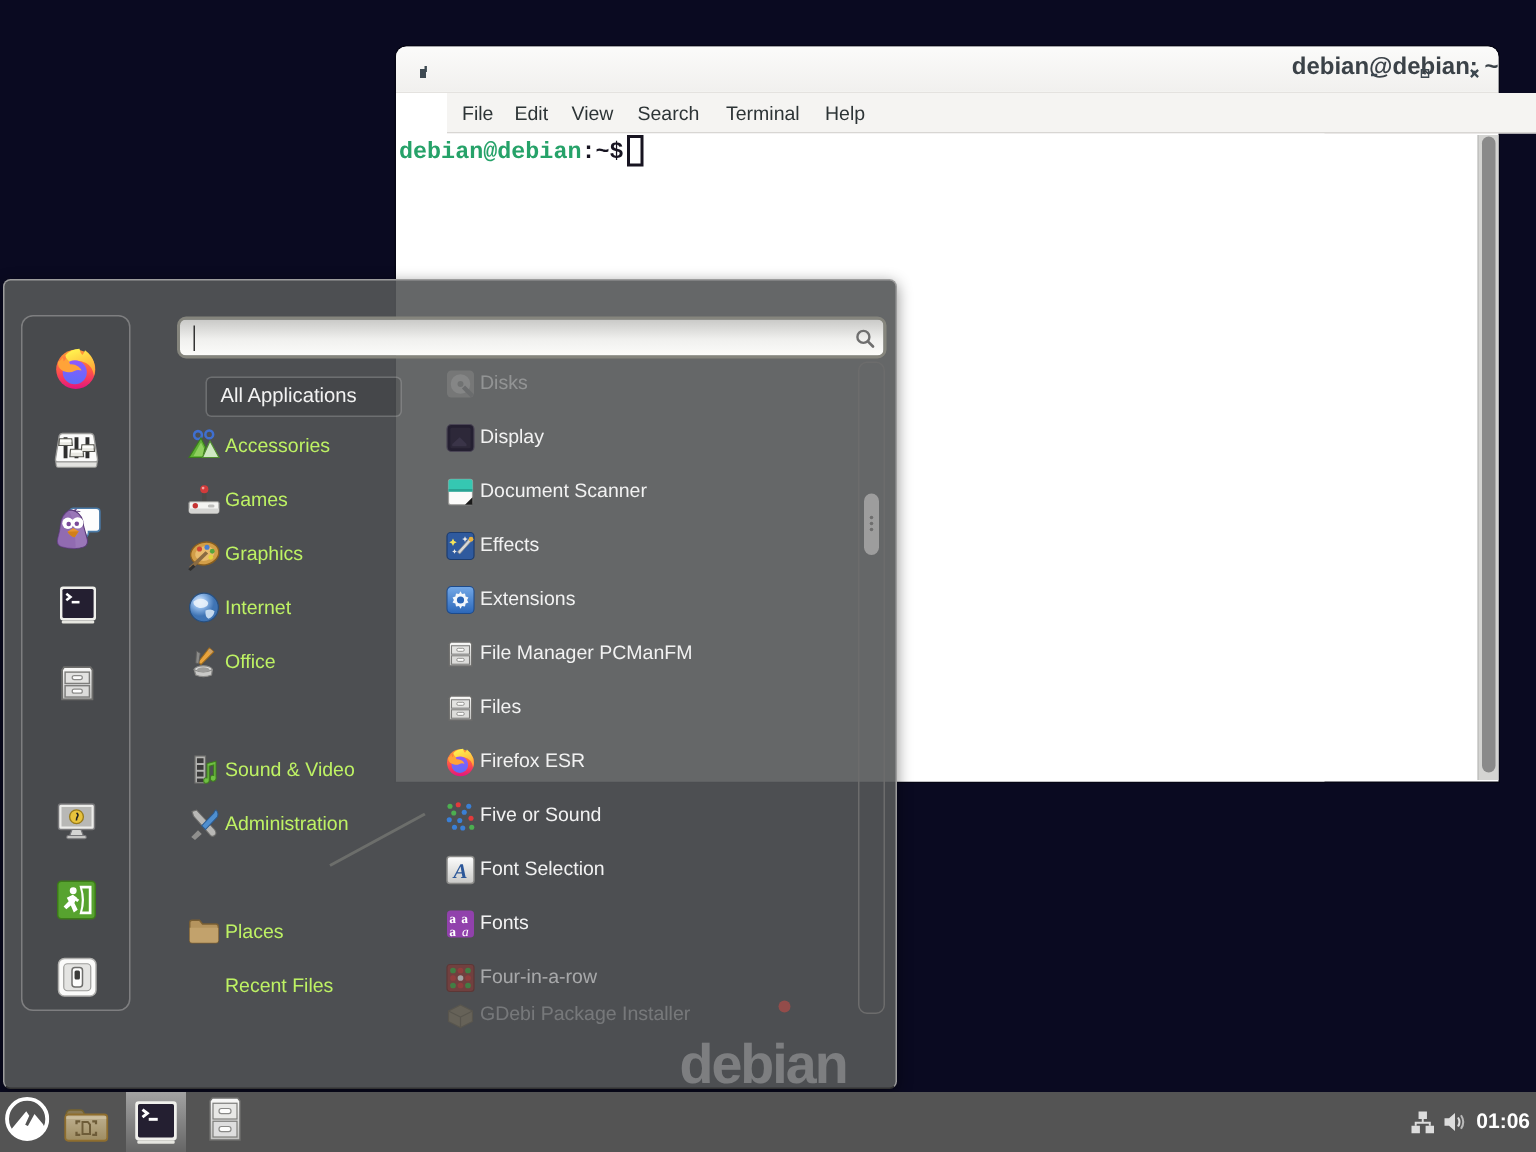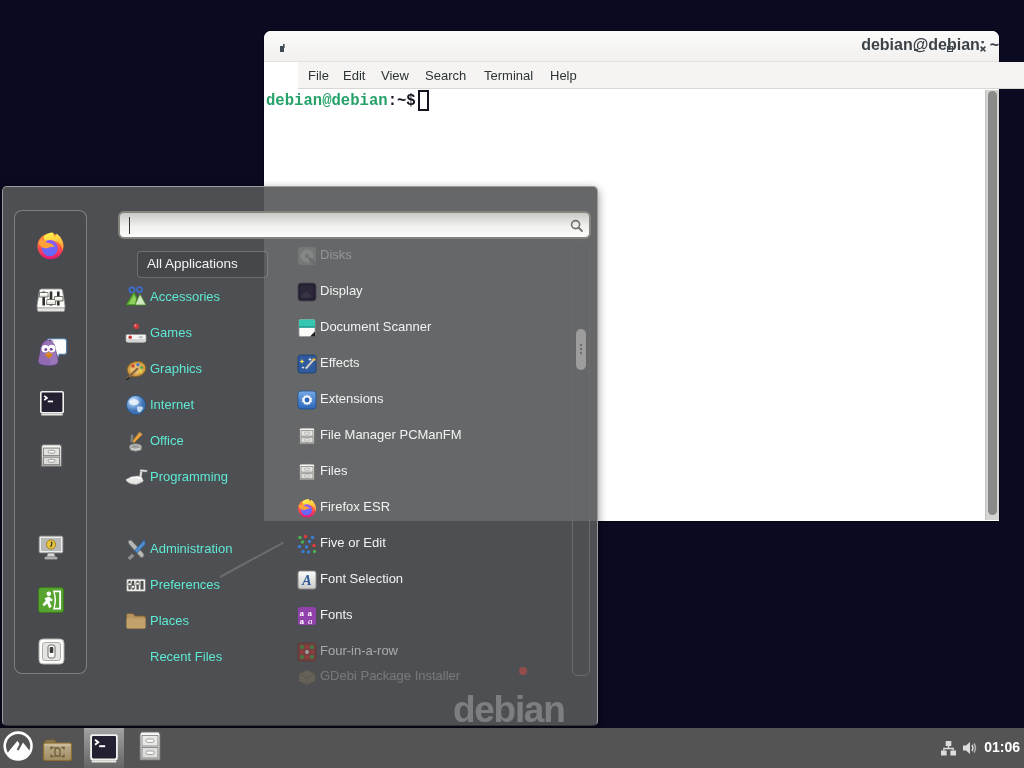--- a/index.html
+++ b/index.html
@@ -32,21 +32,21 @@
       box-shadow:0 3px 10px rgba(0,0,0,0.45); }
   #sidebox { position:absolute; left:11px; top:23px; width:73px; height:464px;
       border:1px solid rgba(170,170,170,0.55); border-radius:8px; background:rgba(0,0,0,0.06); }
   #searchbox { position:absolute; left:115px; top:24px; width:473px; height:28px;
       background:linear-gradient(180deg,#c9c9c7,#f0f0ee 55%,#fcfcfa);
       border:2px solid #85857d; border-radius:6px; }
   #searchbox .caret { position:absolute; left:9px; top:4px; width:1px; height:17px; background:#333; }
   #allapps { position:absolute; left:114px; top:64px; width:131px; height:27px;
       background:rgba(20,20,20,0.12); border:1px solid rgba(255,255,255,0.22); border-radius:4px;
       color:#f2f2f2; font-size:13.5px; line-height:23px; padding-left:9px;margin-left:20px; }
-  .cat { position:absolute; left:121px; width:170px; height:26px; color:#5eead4; font-size:13px; }
+  .cat { position:absolute; left:121px; width:170px; height:26px; color:#bef264; font-size:13px; }
   .cat .ic { position:absolute; left:0; top:1px; width:24px; height:24px; }
   .cat .tx { position:absolute; left:26px; top:5px; }
   .app { position:absolute; left:294px; width:280px; height:22px; color:#f2f2f2; font-size:13px; }
   .app .ic { position:absolute; left:0; top:1px; width:20px; height:20px; }
   .app .tx { position:absolute; left:23px; top:2px; }
   #mscrolltrough { position:absolute; left:569px; top:54px; width:18px; height:435px;
       border:1px solid #6c6c6c; border-radius:6px; }
   #mscrollthumb { position:absolute; left:573px; top:142px; width:10px; height:41px; background:#9d9d9d; border-radius:5px; }
   #watermark { position:absolute; left:450px; top:475px; font-size:37px; font-weight:bold;
       color:rgba(255,255,255,0.27); letter-spacing:-1.3px;margin-top:27px; }
@@ -222,50 +222,38 @@
       <svg class="ic" viewBox="0 0 24 24">
         <path d="M15.5 3 L18.5 5.5 L10 14 L8 12.5 Z" fill="#e8a33d" stroke="#9a6a1d" stroke-width="0.7"></path>
         <path d="M7 5 L9.5 6.5 L8.5 13.5 L6.5 13 Z" fill="#8a8a88" stroke="#5e5e5c" stroke-width="0.6"></path>
         <path d="M15.8 3.4 L18 5.2 L16.5 6.8 L14.4 4.9Z" fill="#caa06a"></path>
         <ellipse cx="11.5" cy="17.5" rx="6" ry="2.6" fill="#dcdcda" stroke="#8a8a88" stroke-width="0.8"></ellipse>
         <path d="M5.5 17.5 L6.5 21 Q11.5 23.3 17 21 L17.5 17.5 Q11.5 20.4 5.5 17.5Z" fill="#c9c9c7" stroke="#8a8a88" stroke-width="0.8"></path>
         <ellipse cx="11.5" cy="17.5" rx="4.2" ry="1.7" fill="#9c9c9a"></ellipse>
       </svg>
       <span class="tx">Office</span>
     </div>
-  <div class="cat" style="top:276.5px">
-      <svg class="ic" viewBox="0 0 24 24">
-        <path d="M15.2 12.6 L16.4 5.8 L18.3 6.0 L17.4 13.0Z" fill="#f4f4f2" stroke="#8a8a88" stroke-width="0.5"></path>
-        <path d="M16.2 4.6 L23.2 5.2 L23.0 7.0 L16.0 6.5Z" fill="#f4f4f2" stroke="#8a8a88" stroke-width="0.5"></path>
-        <path d="M1.8 14.8 Q7 10.6 13.5 11.0 L17.5 11.6 L19.3 15.8 L13.5 18.6 Q6.5 19.2 3.2 16.6 L5 16.2 L2.8 15.6Z" fill="#fafaf8" stroke="#9a9a98" stroke-width="0.6"></path>
-        <path d="M3.2 16.6 Q9 18.8 13.5 18.6 L19.3 15.8 L18.6 17.2 L12.5 19.8 Q7 20 4.5 18Z" fill="#b5b5b3"></path>
-        <path d="M1.8 14.8 Q7 12.8 12 13.2 L17.5 14.0 L19.3 15.8 L13.5 18.6 Q6.5 19.2 3.2 16.6Z" fill="#e8e8e6"></path>
-      </svg>
-      <span class="tx">Programming</span>
+  <div class="cat" style="top:312.5px">
+      <svg class="ic" viewBox="0 0 24 24">
+        <rect x="6" y="3" width="7" height="18" fill="#b5b5b3" stroke="#6e6e6c" stroke-width="0.8"></rect>
+        <rect x="7.3" y="4.5" width="4.4" height="3.2" fill="#3a3a3a"></rect>
+        <rect x="7.3" y="9" width="4.4" height="3.2" fill="#3a3a3a"></rect>
+        <rect x="7.3" y="13.5" width="4.4" height="3.2" fill="#3a3a3a"></rect>
+        <rect x="7.3" y="18" width="4.4" height="2.4" fill="#3a3a3a"></rect>
+        <path d="M14 8 L20 6.5 L20 16.5 Q20.5 19.5 18.3 19.8 Q16 20 16.3 17.4 Q16.5 15.5 18.5 16 L18.5 9 L15.5 9.8 L15.5 18.5 Q15.8 21 13.6 21.2 Q11.5 21.3 11.8 19 Q12 17.2 14 17.6 Z" fill="#6fc043" stroke="#3f7a1f" stroke-width="0.7"></path>
+      </svg>
+      <span class="tx">Sound &amp; Video</span>
     </div>
   <div class="cat" style="top:348.5px">
       <svg class="ic" viewBox="0 0 24 24">
         <path d="M4 4 L7 3 L19 16 Q21 18.5 19 20 Q17 21.5 15.5 19 L5 7 Z" fill="#b8b8b6" stroke="#6e6e6c" stroke-width="0.7"></path>
         <path d="M20 3 Q22 5 21 7.5 L13 16 L10.5 13.5 L18.5 5 Q19 3.5 20 3Z" fill="#4f8fd0" stroke="#2a5a8f" stroke-width="0.7"></path>
         <path d="M3.5 21 L8 16.5 L10.5 19 L6 23Z" fill="#8f8f8d"></path>
       </svg>
       <span class="tx">Administration</span>
-    </div>
-  <div class="cat" style="top:384.5px">
-      <svg class="ic" viewBox="0 0 24 24">
-        <rect x="2.5" y="6" width="19" height="12.5" rx="1.5" fill="#ececea" stroke="#7a7a78" stroke-width="0.9"></rect>
-        <rect x="4.5" y="8" width="2.2" height="8.5" fill="#4e4e4c"></rect>
-        <rect x="8" y="8" width="2.2" height="8.5" fill="#4e4e4c"></rect>
-        <rect x="4" y="10" width="3.2" height="2.6" fill="#fafafa" stroke="#555" stroke-width="0.6"></rect>
-        <rect x="7.5" y="12.5" width="3.2" height="2.6" fill="#fafafa" stroke="#555" stroke-width="0.6"></rect>
-        <rect x="12.5" y="8" width="2.2" height="8.5" fill="#4e4e4c"></rect>
-        <rect x="12" y="9.3" width="3.2" height="2.6" fill="#fafafa" stroke="#555" stroke-width="0.6"></rect>
-        <rect x="16.5" y="8" width="3" height="8.5" fill="#4e4e4c"></rect>
-      </svg>
-      <span class="tx">Preferences</span>
     </div>
   <div class="cat" style="top:420.5px">
       <svg class="ic" viewBox="0 0 24 24">
         <path d="M2.5 6 Q2.5 4.5 4 4.5 L9 4.5 L11 7 L20 7 Q21.5 7 21.5 8.5 L21.5 18 Q21.5 19.5 20 19.5 L4 19.5 Q2.5 19.5 2.5 18Z" fill="#b5945e" stroke="#7a5f33" stroke-width="0.9"></path>
         <path d="M2.5 9.5 L21.5 9.5 L21.5 18 Q21.5 19.5 20 19.5 L4 19.5 Q2.5 19.5 2.5 18Z" fill="#c2a26c"></path>
       </svg>
       <span class="tx">Places</span>
     </div>
   <div class="cat" style="top:456.5px">
       <span class="tx">Recent Files</span>
@@ -351,21 +339,21 @@
           <circle cx="5.5" cy="8" r="1.7" fill="#4caf50"></circle>
           <circle cx="12.5" cy="7.5" r="1.7" fill="#3a7fd5"></circle>
           <circle cx="2.5" cy="12.5" r="1.7" fill="#3a7fd5"></circle>
           <circle cx="9.5" cy="13" r="1.7" fill="#3a7fd5"></circle>
           <circle cx="17" cy="11.5" r="1.7" fill="#e23b3b"></circle>
           <circle cx="6" cy="17.5" r="1.7" fill="#3a7fd5"></circle>
           <circle cx="11.5" cy="18" r="1.7" fill="#3a7fd5"></circle>
           <circle cx="17.5" cy="17.5" r="1.7" fill="#4caf50"></circle>
         </g>
       </svg>
-      <span class="tx">Five or Edit</span>
+      <span class="tx">Five or Sound</span>
     </div>
   <div class="app" style="top:382px">
       <svg class="ic" viewBox="0 0 20 20">
         <defs>
           <linearGradient id="fsg" x1="0" y1="0" x2="0" y2="1">
             <stop offset="0" stop-color="#fdfdfd"></stop>
             <stop offset="1" stop-color="#c9c9c7"></stop>
           </linearGradient>
         </defs>
         <rect x="1" y="1" width="18" height="18" rx="2" fill="url(#fsg)" stroke="#8a8a88" stroke-width="1"></rect>

